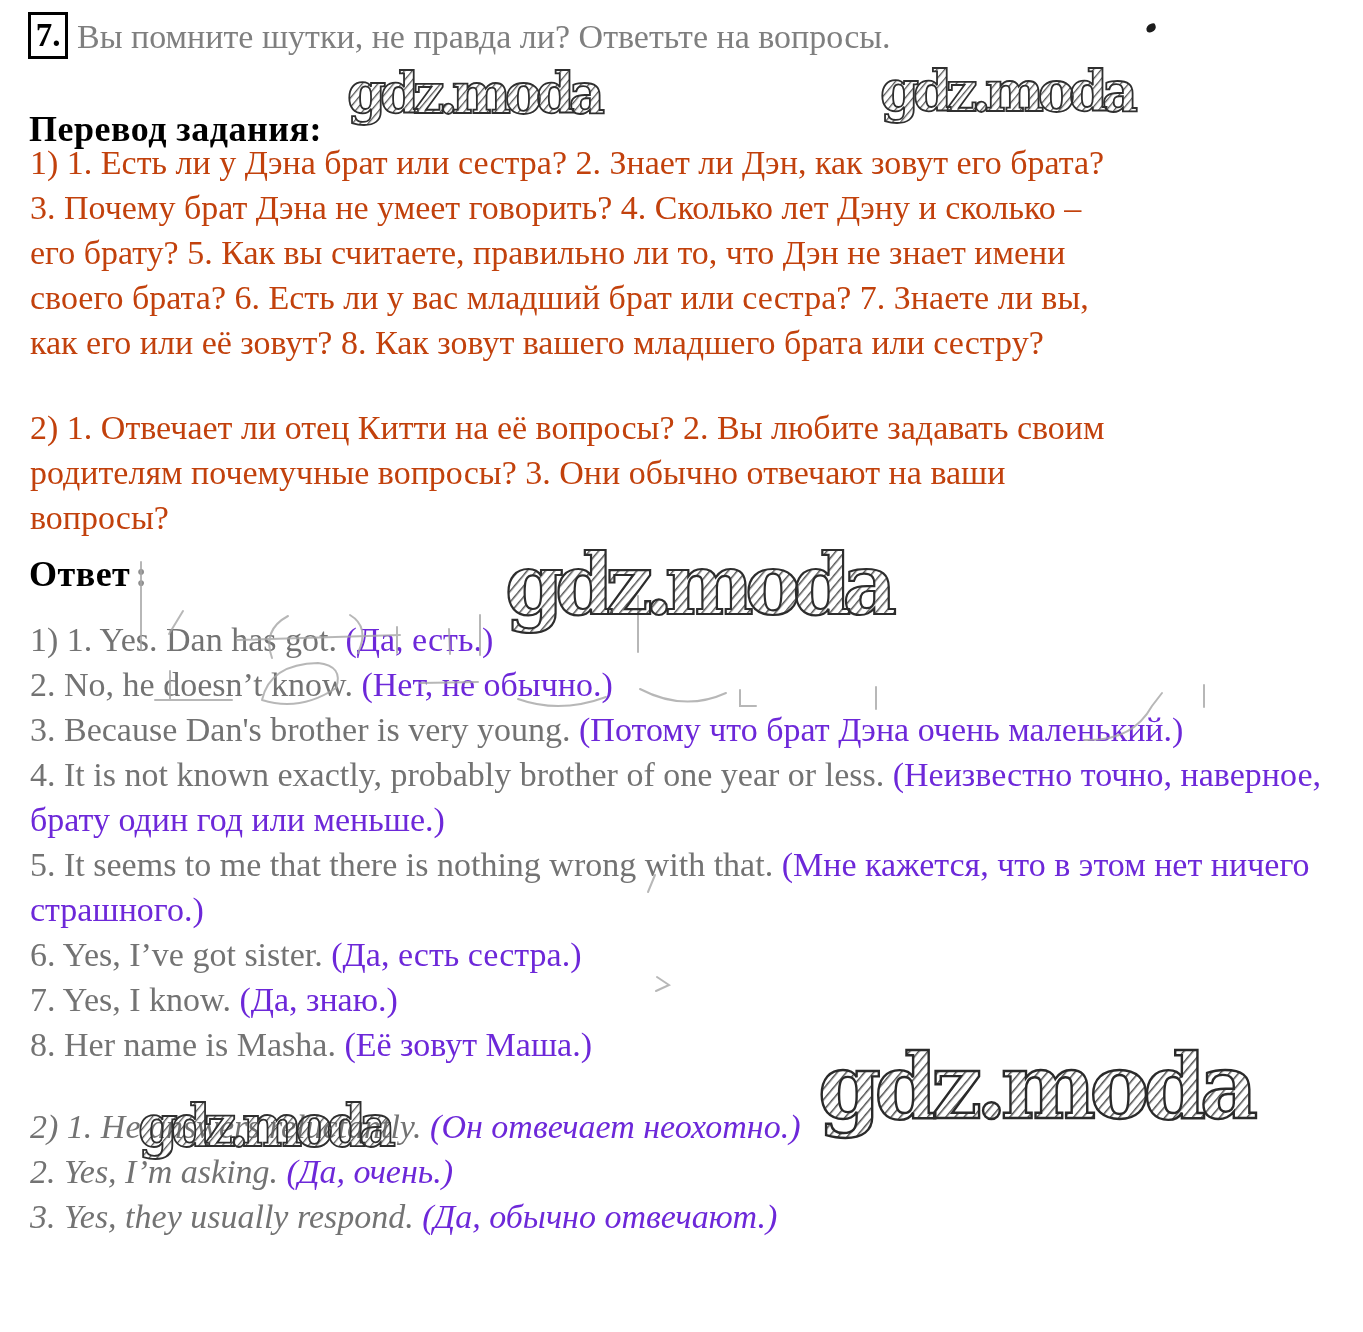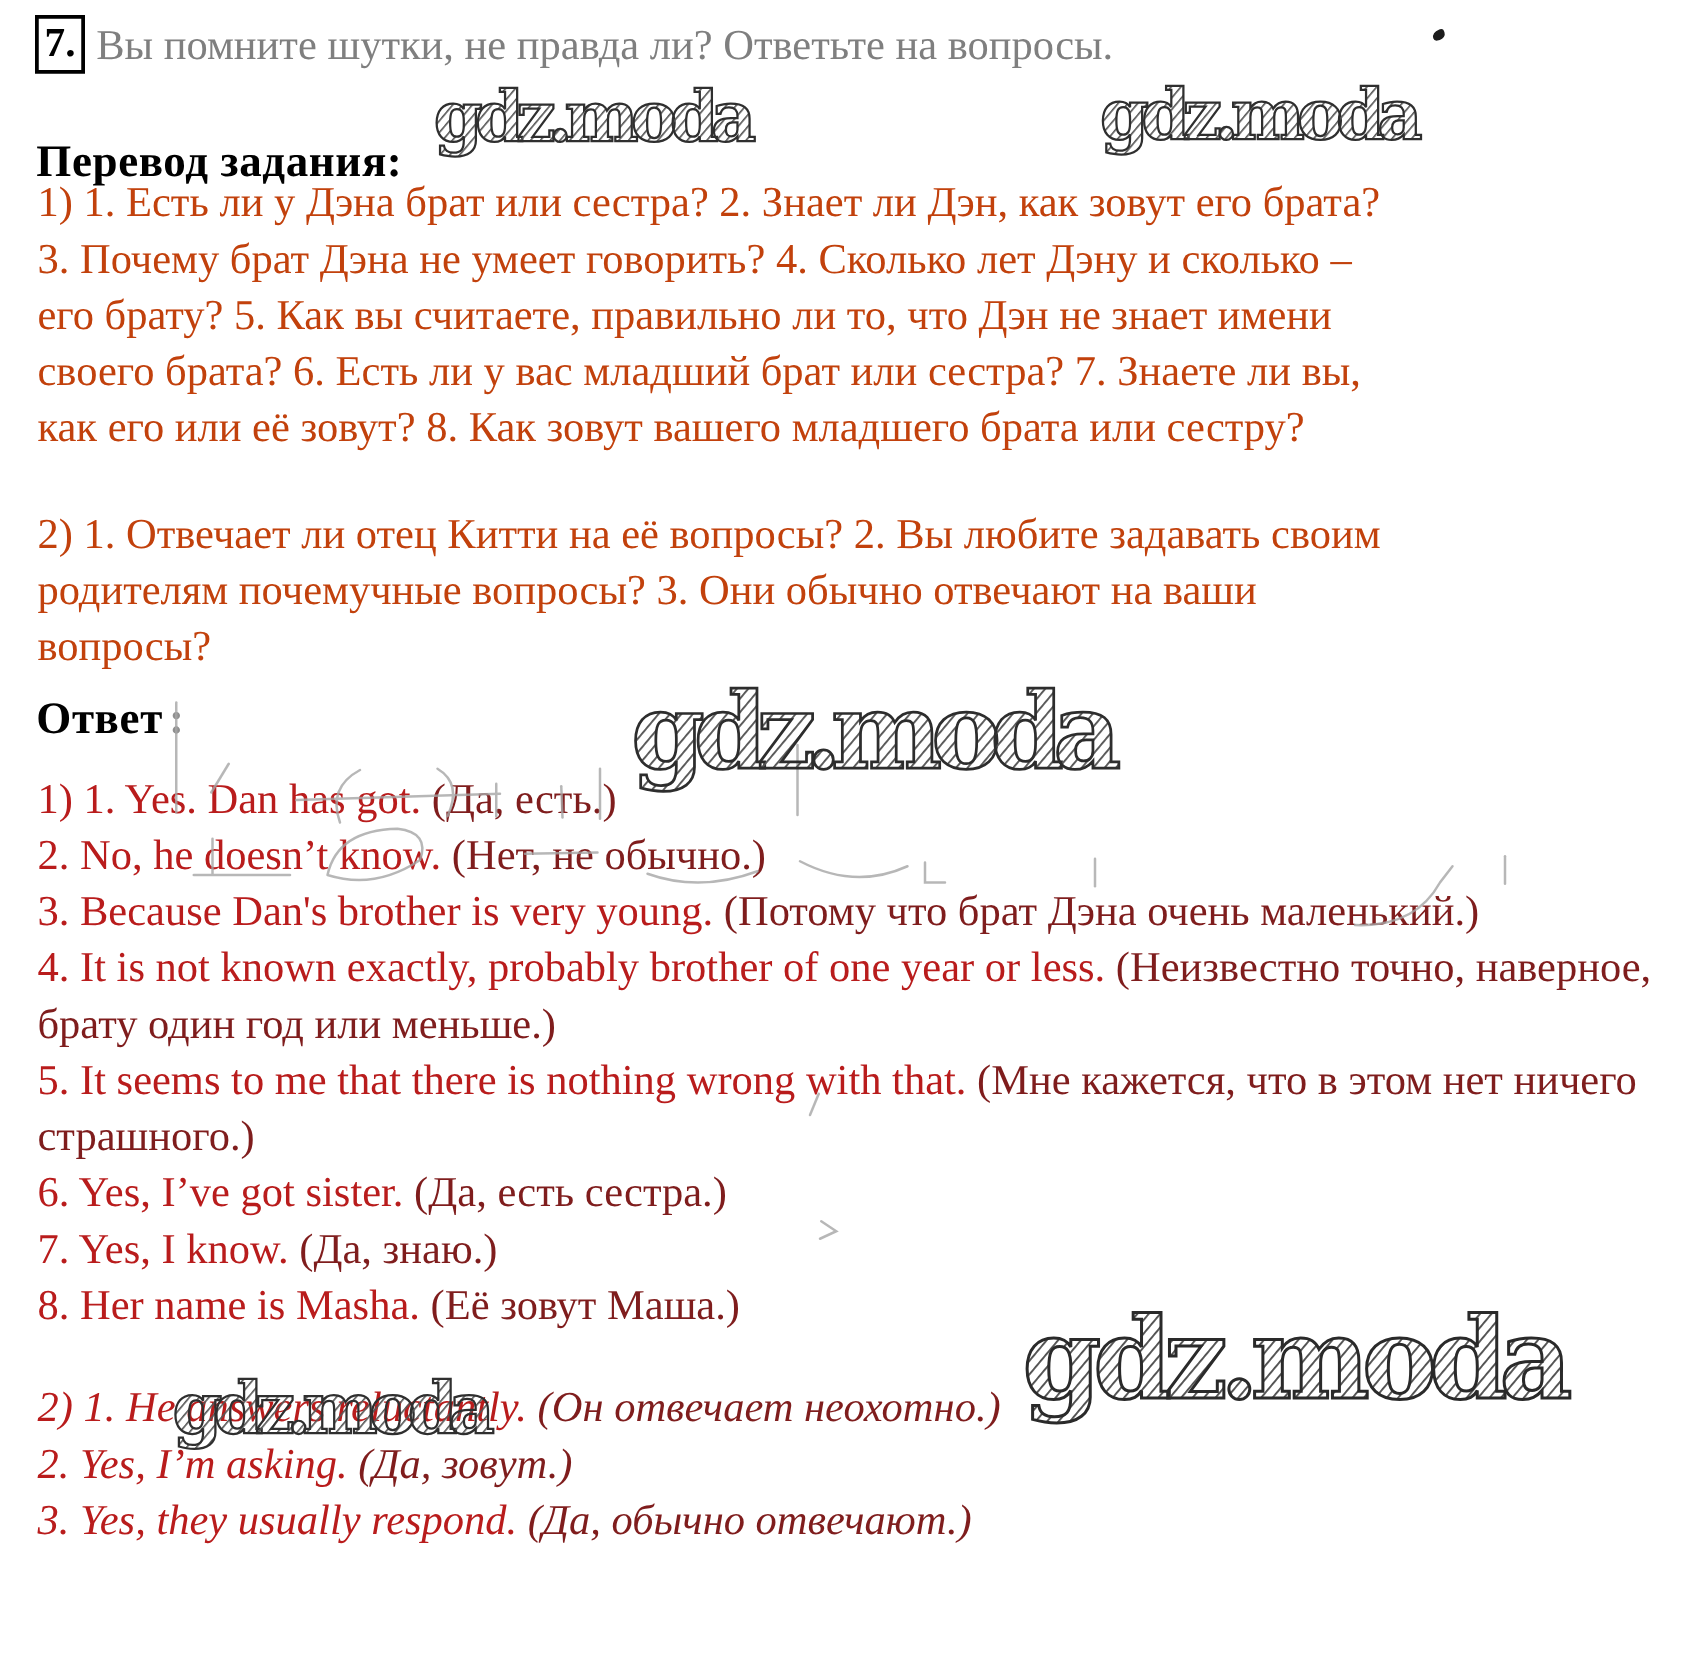--- a/index.html
+++ b/index.html
@@ -41,22 +41,22 @@
   }
   .task1 { top:140px; }
   .task2 { top:405px; }
   
   .answers {
     position:absolute; left:30px; width:1292px;
     font-size:34px; line-height:45px; color:#141414;
   }
   .answers1 { top:617px; }
   .answers2 { top:1104px;font-style:italic; }
-  .answer-item .en { color:#b91c1c; }
-  .answer-item .ru { color:#7f1d1d; }
+  .answer-item .en { color:#737373; }
+  .answer-item .ru { color:#6d28d9; }
   
   .wm { position:absolute; z-index:3; }
   
   .artifacts {
     position:absolute; left:0; top:0; z-index:2; pointer-events:none;
   }
 </style>
 </head>
 <body>
 
@@ -164,21 +164,21 @@
     <text x="2" y="76" textLength="440" font-family="'DejaVu Serif',serif" font-weight="bold" font-size="90" fill="url(#p5)" stroke="#2a2a2a" stroke-width="2.4">gdz.moda</text>
   </svg>
 
   <div class="answers answers2">
     <div class="answer-item">
       <span class="en">2) 1. He answers reluctantly.</span>
       <span class="ru">(Он отвечает неохотно.)</span>
     </div>
     <div class="answer-item">
       <span class="en">2. Yes, I’m asking.</span>
-      <span class="ru">(Да, зовут.)</span>
+      <span class="ru">(Да, очень.)</span>
     </div>
     <div class="answer-item">
       <span class="en">3. Yes, they usually respond.</span>
       <span class="ru">(Да, обычно отвечают.)</span>
     </div>
   </div>
 
   <svg class="artifacts" width="1363" height="1332" viewBox="0 0 1363 1332">
     <g fill="none" stroke="#a6a6a6" stroke-width="2" opacity="0.8" stroke-linecap="round">
       <path d="M141 562 L141 650"></path>

